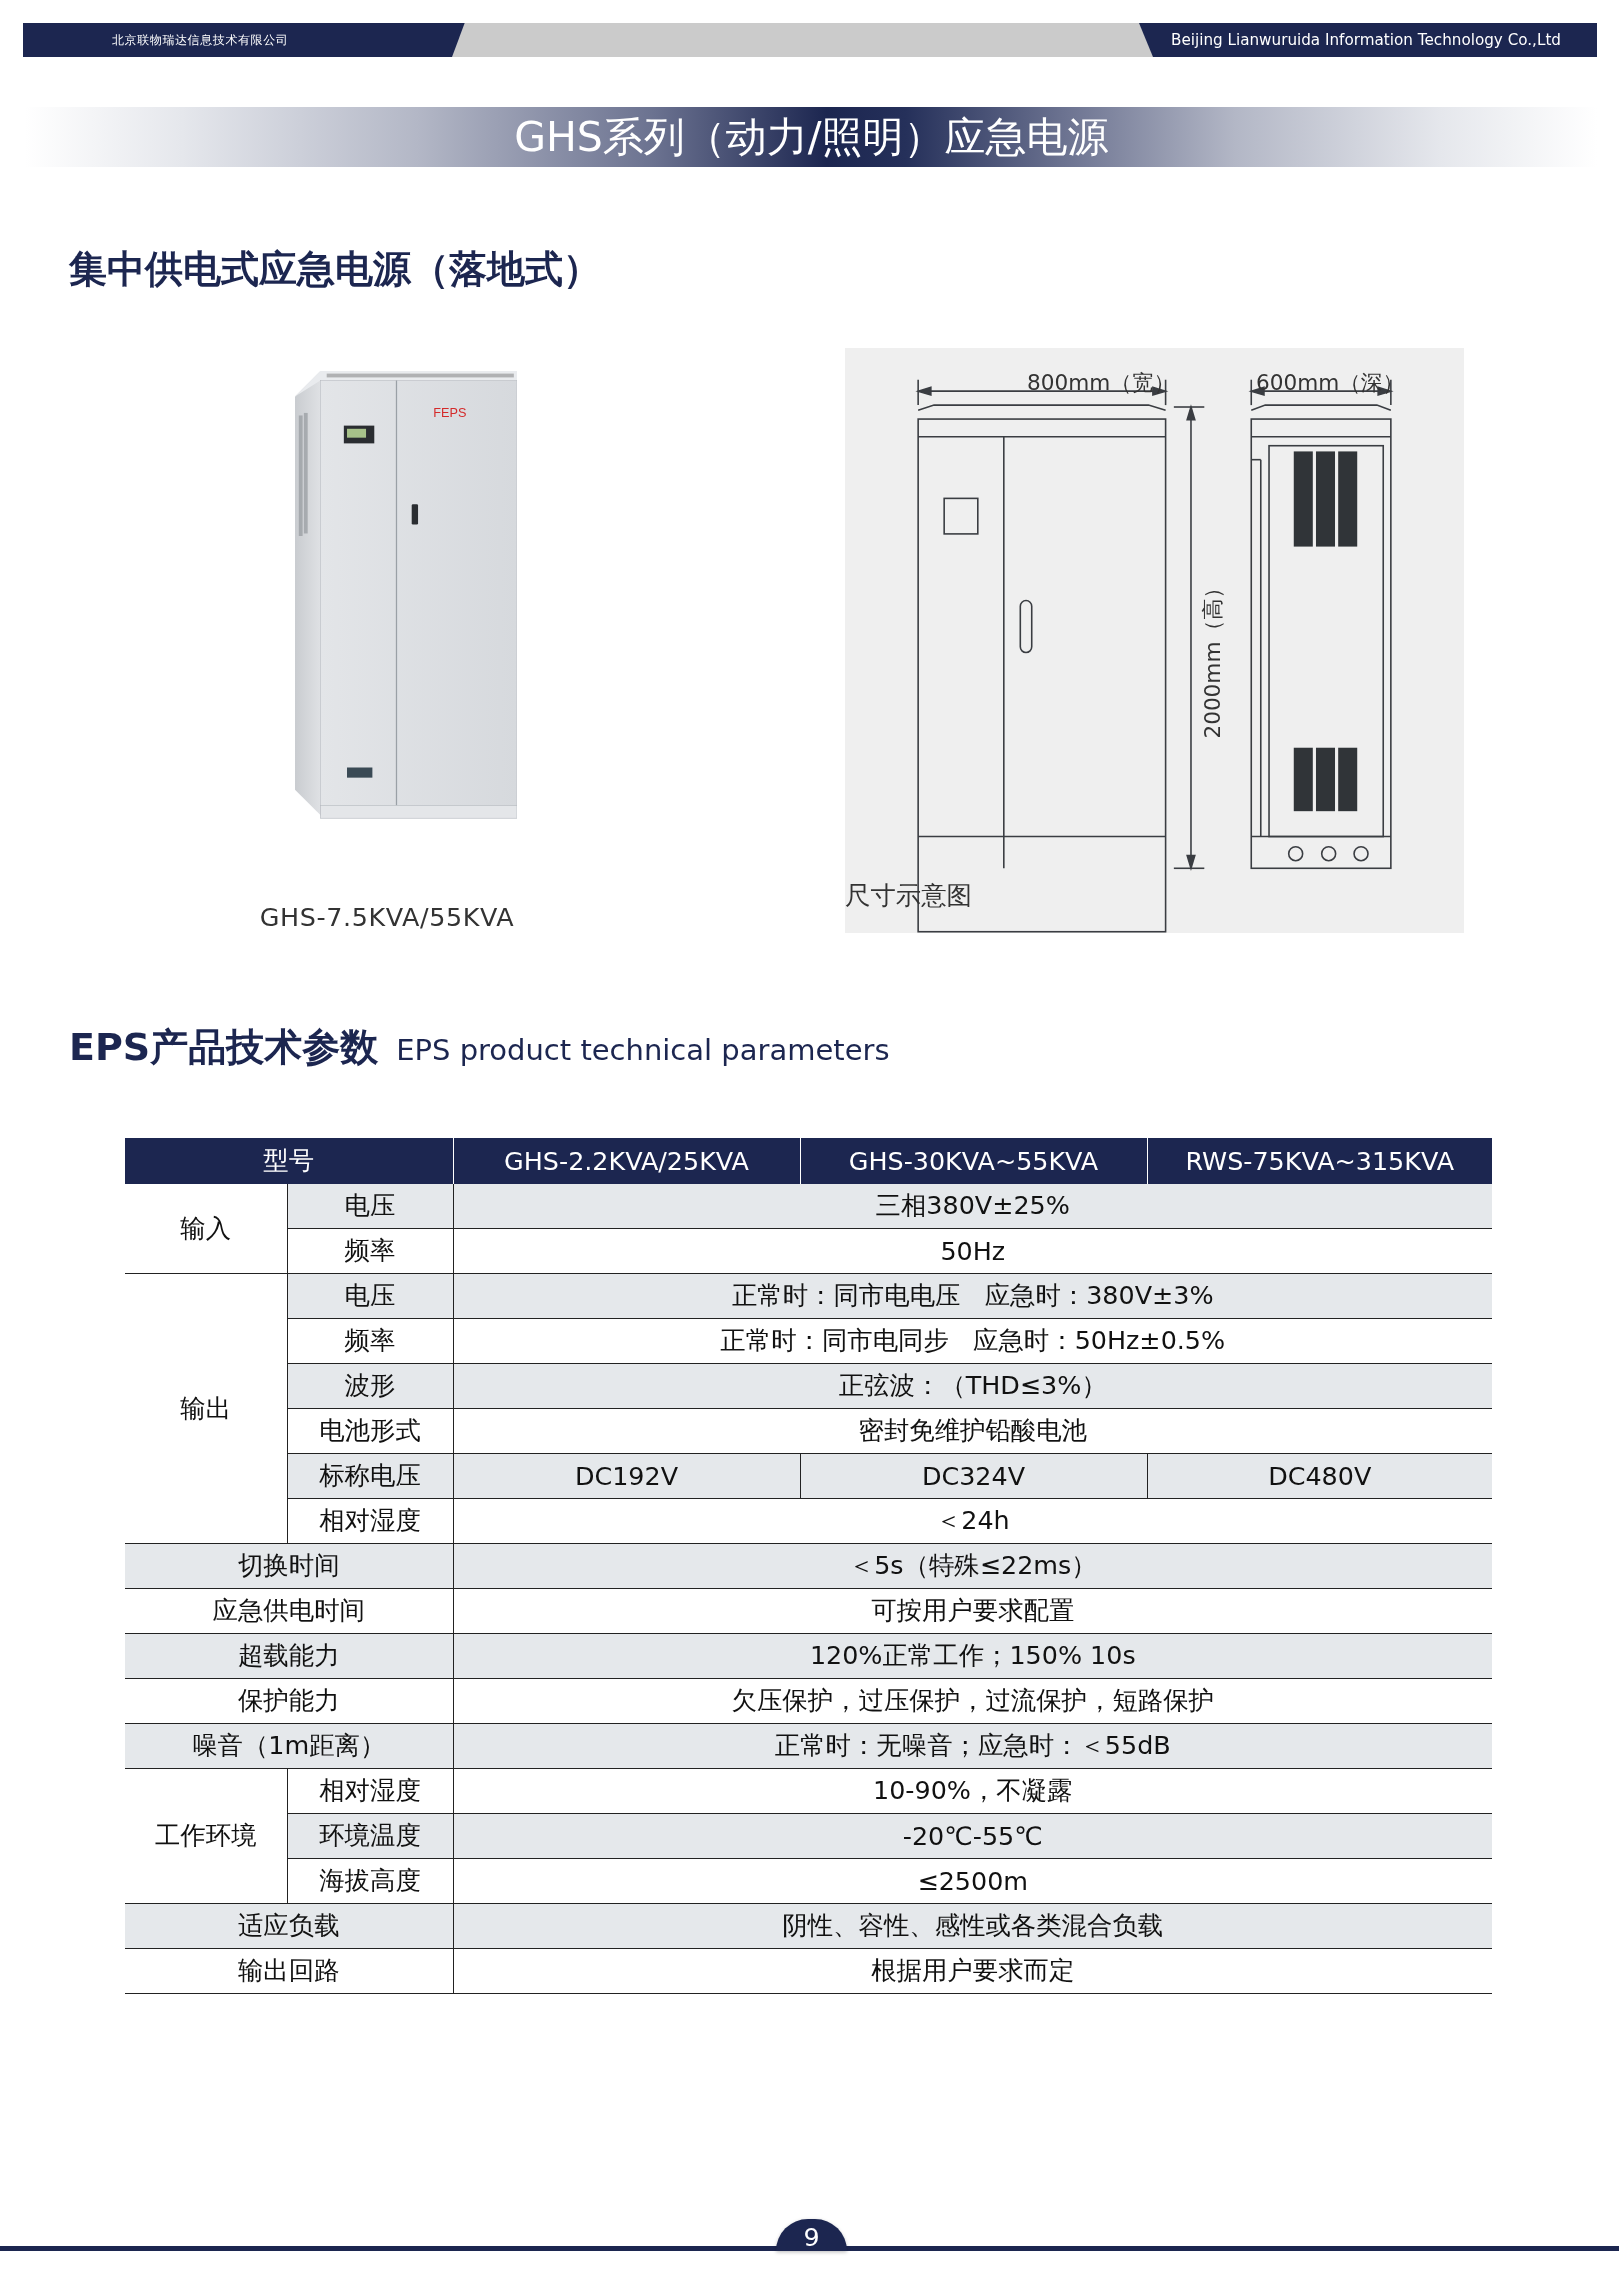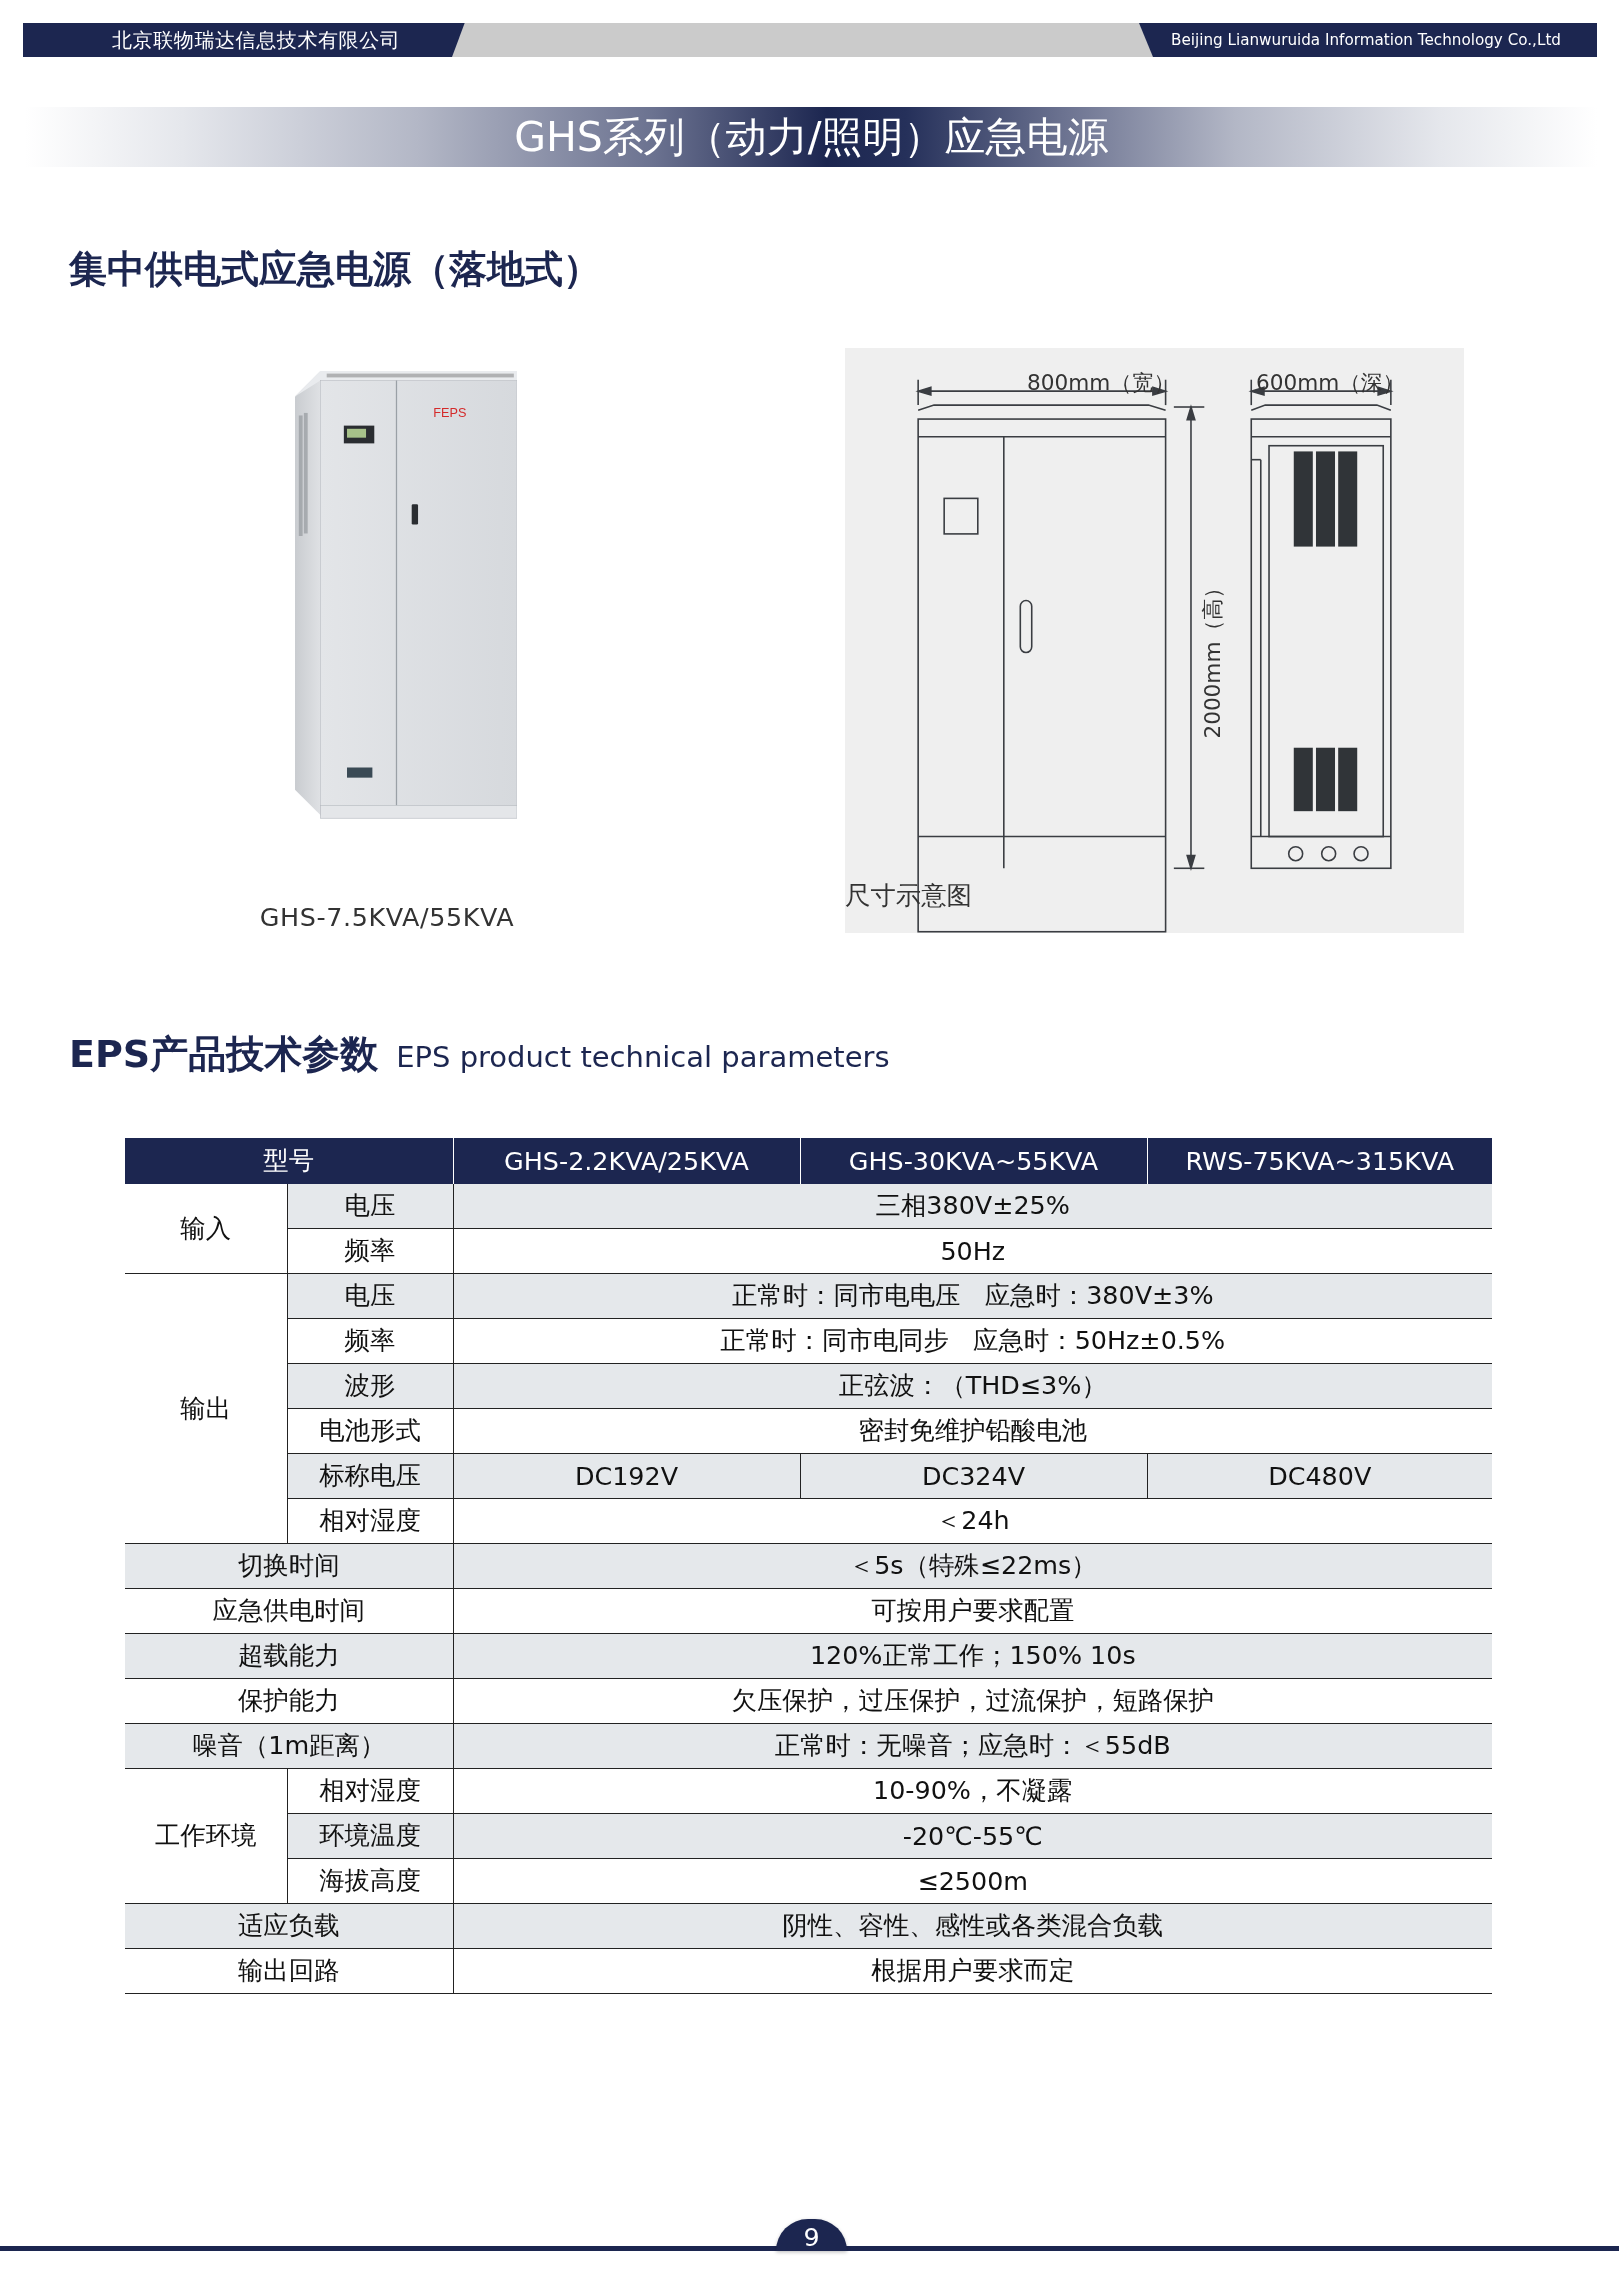--- a/index.html
+++ b/index.html
@@ -2,28 +2,28 @@
 <html style="font-size:10.2px"><head>
 <meta charset="utf-8">
 <style>
   html,body{margin:0;padding:0;background:#ffffff;}
   body{width:1620px;height:2273px;position:relative;overflow:hidden;font-family:"DejaVu Sans","Liberation Sans",sans-serif;color:#222;}
   .abs{position:absolute;}
   
   .hb-left{left:23px;top:23px;width:460px;height:34px;background:#1c2650;clip-path:polygon(0 0,100% 0,calc(100% - 12.7px) 100%,0 100%);}
   .hb-mid{left:452px;top:23px;width:718px;height:34px;background:#cbcbcb;clip-path:polygon(12.7px 0,calc(100% - 14px) 0,100% 100%,0 100%);}
   .hb-right{left:1139px;top:23px;width:458px;height:34px;background:#1c2650;clip-path:polygon(0 0,100% 0,100% 100%,14px 100%);}
-  .hb-text-cn{left:112px;top:23px;height:16px;line-height:34px;color:#fff;font-size:20px;letter-spacing:0.6px;}
+  .hb-text-cn{left:112px;top:23px;height:16px;line-height:34px;color:#fff;font-size:12px;letter-spacing:0.6px;}
   .hb-text-en{right:23px;top:23px;height:28px;line-height:34px;color:#fff;font-size:15.2px;padding-right:36px;}
   
   .title-band{left:25.4px;top:107px;width:1572px;height:60px;background:linear-gradient(90deg,#ffffff 0%,#e5e7ec 10%,#b3b7c6 25%,#6b7290 40%,#1c2650 51%,#25305a 56%,#6b7290 66%,#b3b7c6 77%,#e5e7ec 90%,#ffffff 100%);}
   .title-text{left:25.4px;top:107px;width:1572px;height:60px;line-height:60px;text-align:center;color:#fff;font-size:41px;}
   
   .h-sec{left:69px;top:224px;font-size:38px;font-weight:bold;color:#1c2650;line-height:51px;margin-top:20px;}
-  .h-eps{left:69px;top:1021px;line-height:66px;color:#1c2650;}
+  .h-eps{left:69px;top:1021px;line-height:53px;color:#1c2650;}
   .h-eps .cn{font-size:38px;font-weight:bold;}
   .h-eps .en{font-size:29px;margin-left:18px;}
   
   .cab{left:295px;top:371px;width:222px;height:460px;}
   .caption{left:241px;top:902px;width:292px;text-align:center;font-size:25.4px;color:#333;letter-spacing:0.6px;}
   
   .diagram{left:845px;top:348px;width:619px;height:585px;background:#efefef;}
   .diagram-caption{left:845px;top:879px;width:619px;text-align:left;font-size:25.4px;color:#333;}
   
   table.spec{position:absolute;left:125px;top:1138px;width:1367px;border-collapse:collapse;table-layout:fixed;font-size:25.4px;color:#111;}

